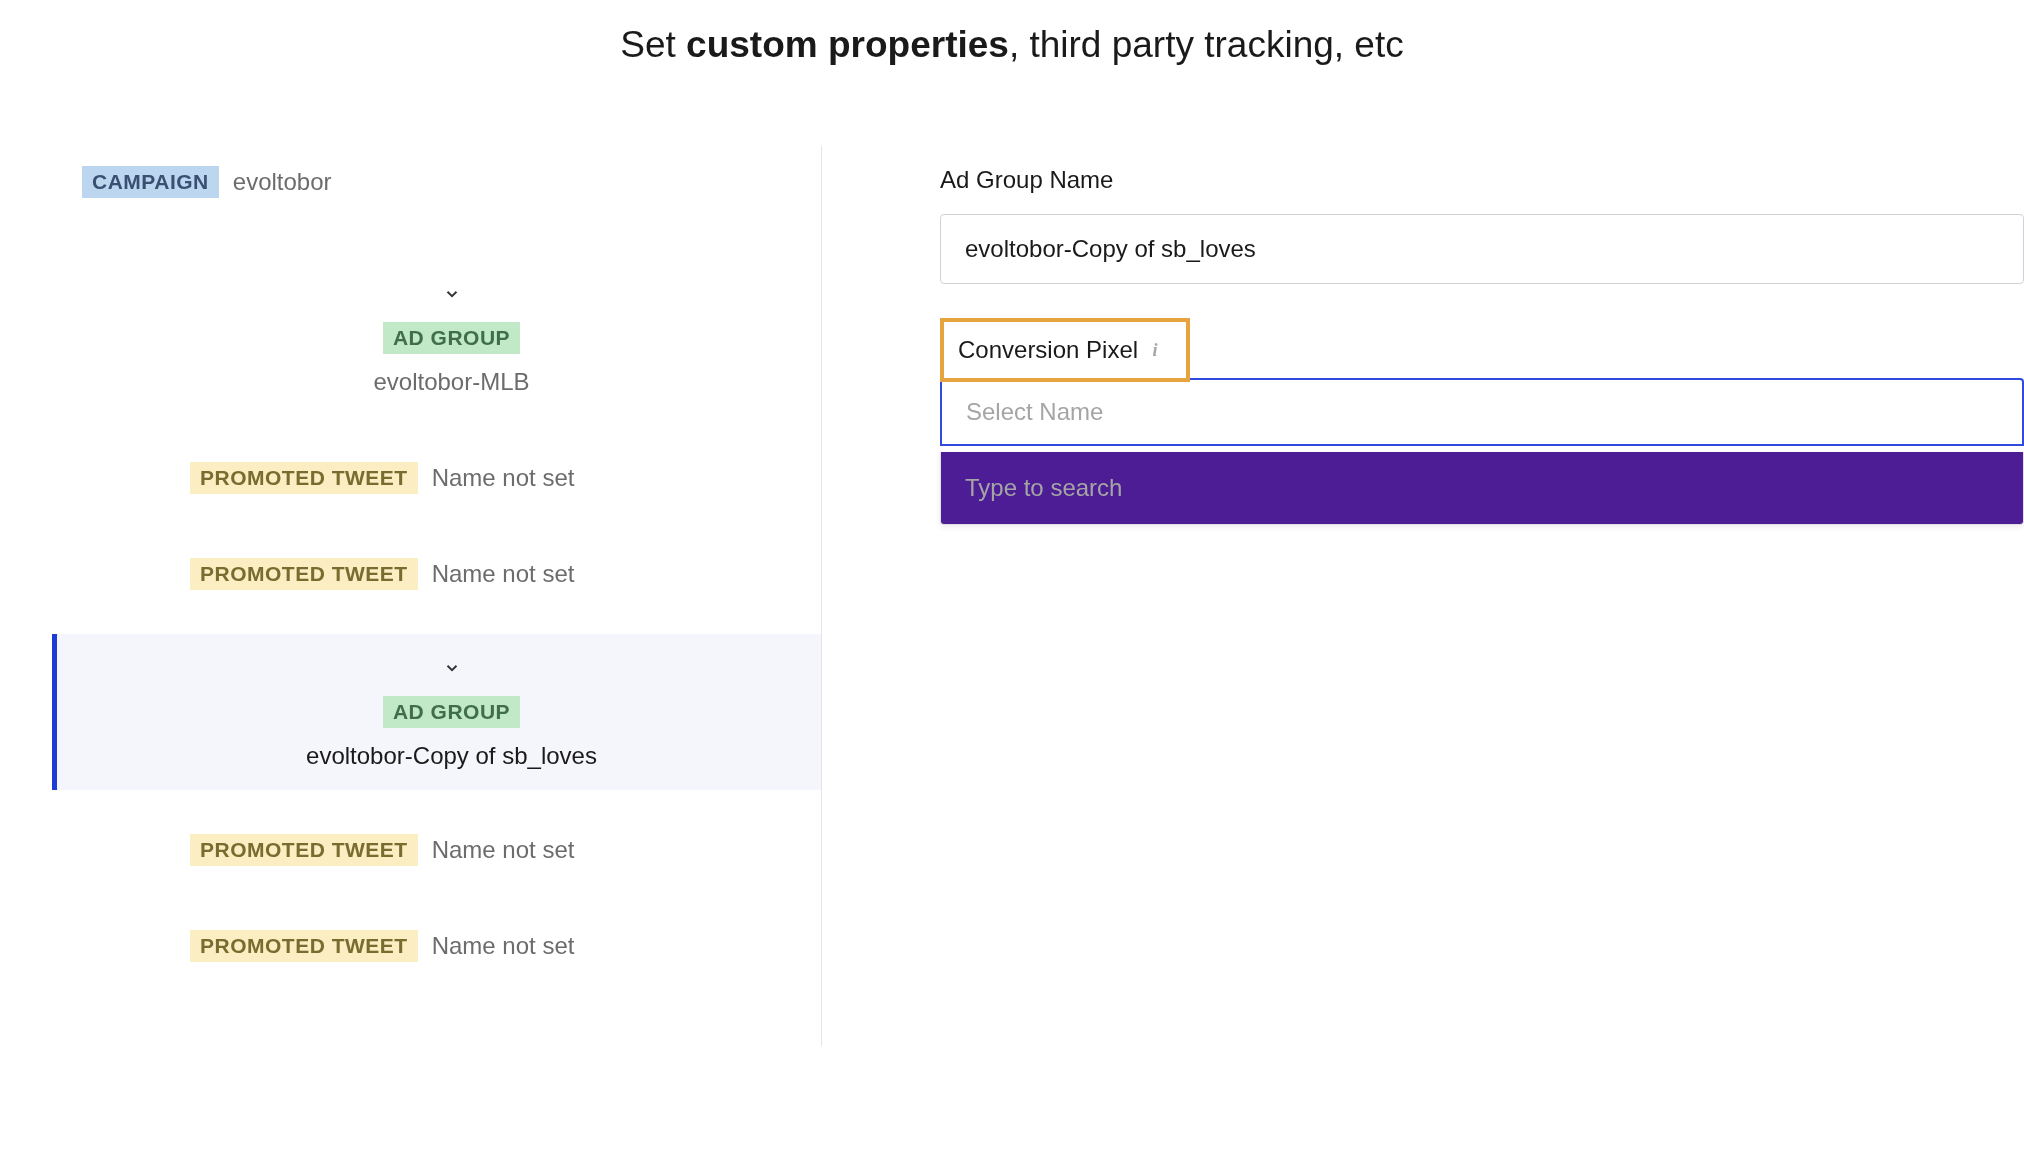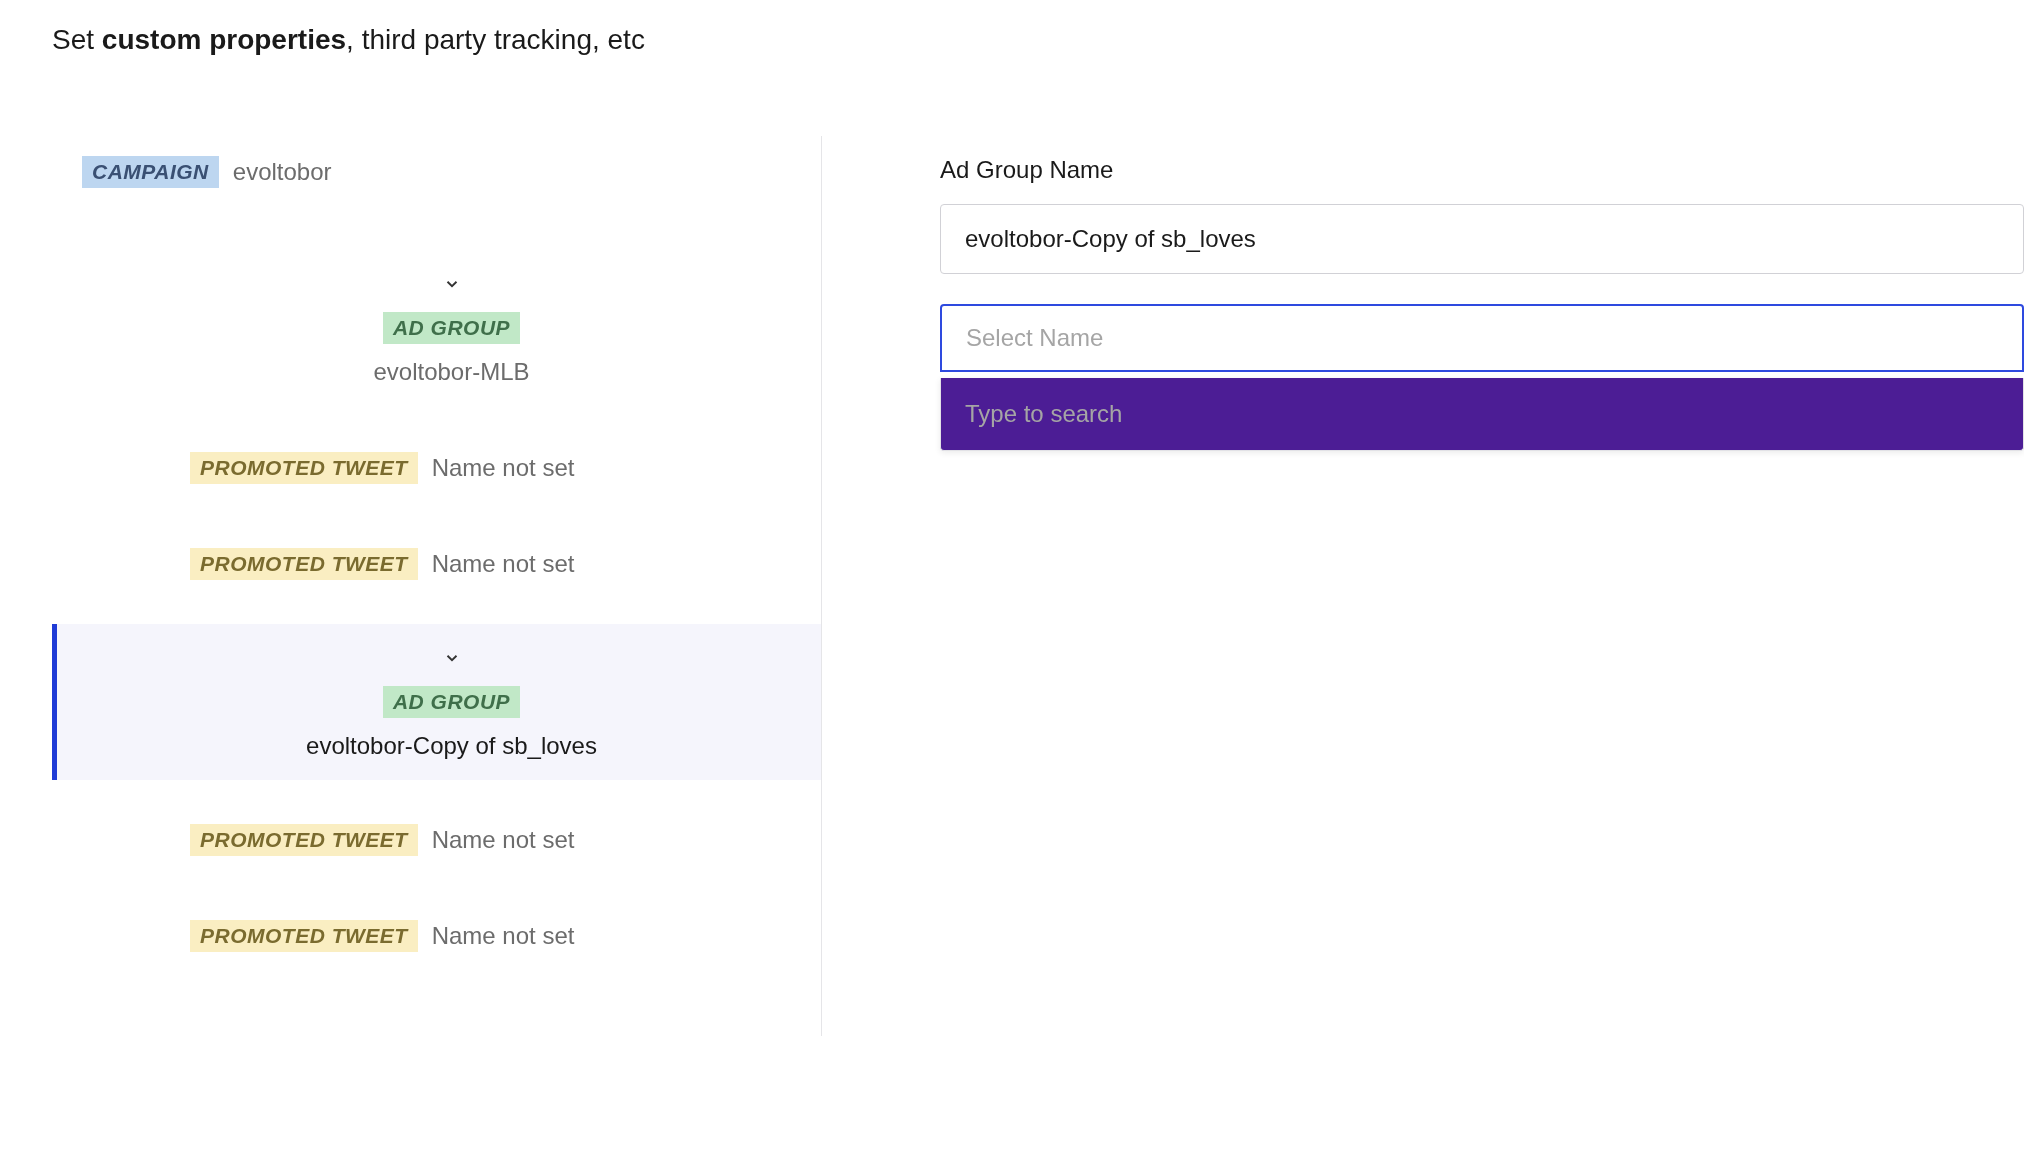--- a/index.html
+++ b/index.html
@@ -10,23 +10,24 @@
     body {
       font-family: -apple-system, BlinkMacSystemFont, "Segoe UI", Helvetica, Arial, sans-serif;
       background: #fff;
       color: #1a1a1a;
       width: 2024px;
       height: 1150px;
       overflow: hidden;
     }
     .header {
       padding: 24px 52px 0 52px;
-      font-size: 28px;
+      font-size: 37px;
       font-weight: 400;
       color: #1a1a1a;
+      text-align: center;
     }
     .header .bold {
       font-weight: 700;
     }
     .content {
       display: flex;
       margin-top: 80px;
       padding-left: 52px;
     }
     .sidebar {
@@ -70,21 +71,20 @@
     .chevron svg {
       width: 18px;
       height: 18px;
     }
     .badge {
       display: inline-block;
       padding: 4px 10px;
       font-size: 21px;
       font-weight: 600;
       letter-spacing: 0.5px;
-      font-style: italic;
     }
     .badge-campaign {
       background: #bdd6f0;
       color: #3a5073;
     }
     .badge-adgroup {
       background: #c1e8c7;
       color: #3f6f4a;
     }
     .badge-tweet {
@@ -251,19 +251,23 @@
   </div>
 
   <div class="main-panel">
 
     <div class="field-group">
       <div class="field-label">Ad Group Name</div>
       <input type="text" class="text-input" value="evoltobor-Copy of sb_loves" style="">
     </div>
 
     <div class="field-group conversion-wrap">
+      <div class="highlight-box">
+        <span>Conversion Pixel</span>
+        <span class="info-icon">i</span>
+      </div>
       <div class="select-input">Select Name</div>
       <div class="dropdown-search">Type to search</div>
     </div>
 
   </div>
 
 </div>
 
 </body></html>

